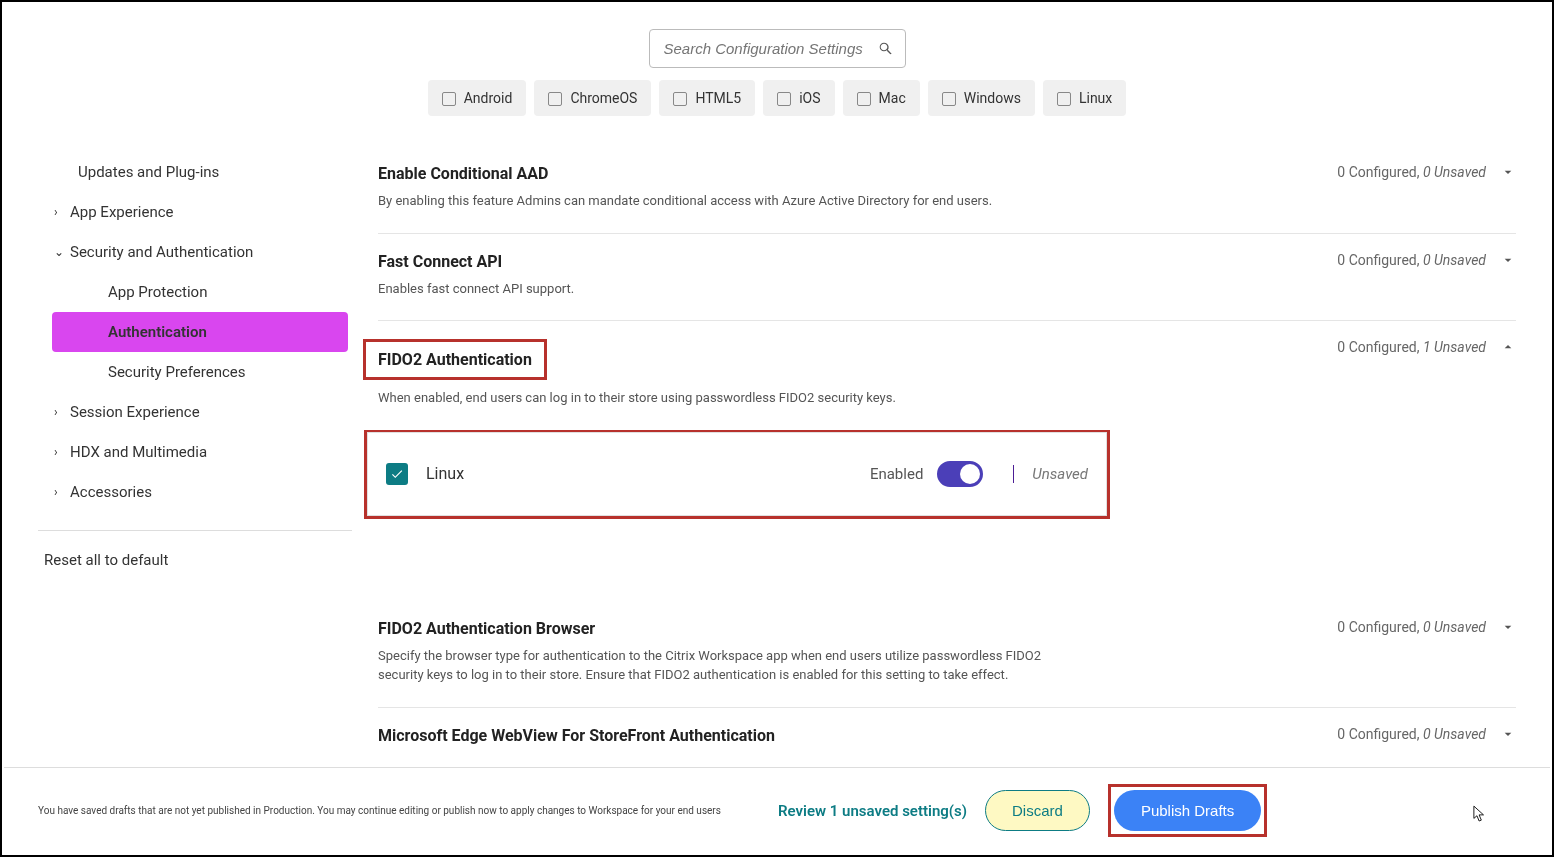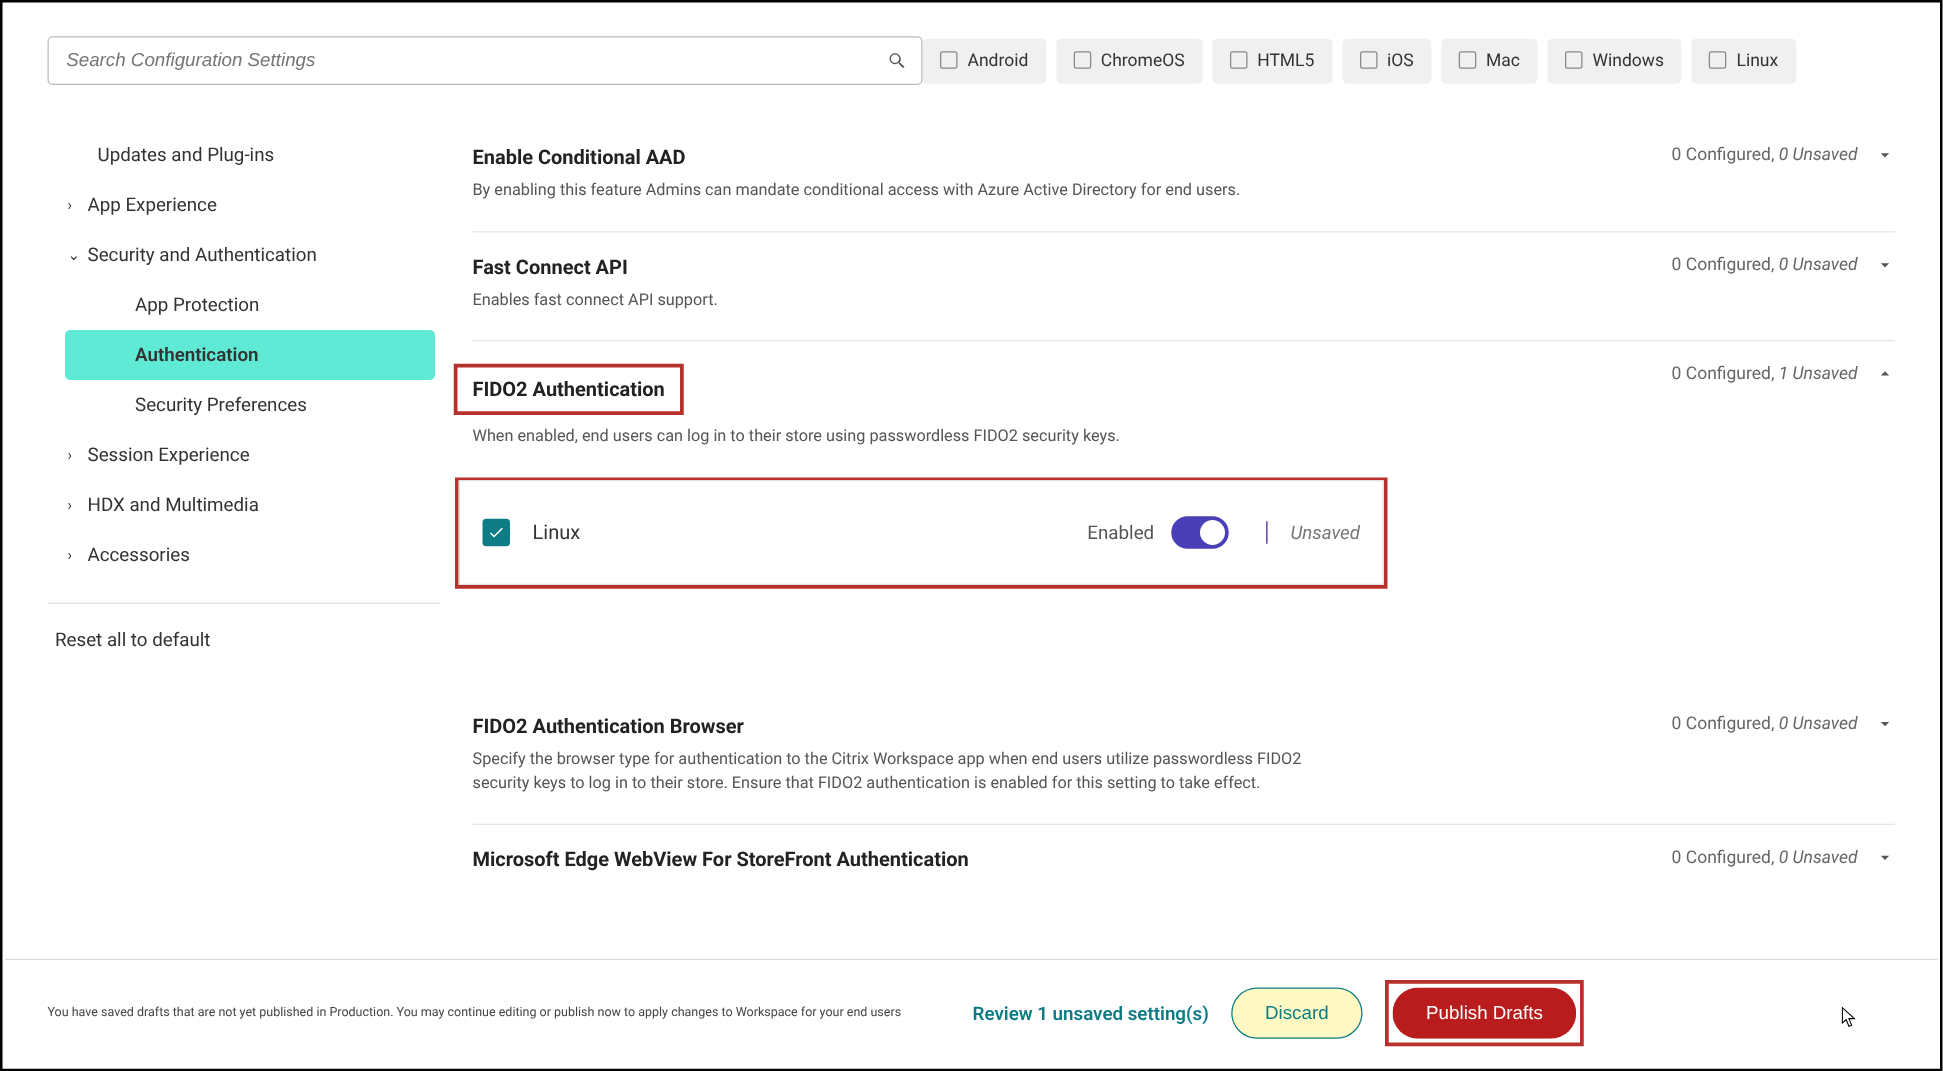--- a/index.html
+++ b/index.html
@@ -8,23 +8,24 @@
       background: #fff;
       color: #333;
       width: 1554px;
       height: 857px;
       overflow: hidden;
       position: relative;
       border: 2px solid #000;
     }
     .top-bar {
       display: flex;
-      gap: 0;
+      gap: 12px;
       padding: 27px 36px 10px 36px;
       align-items: center;
+      flex-direction: column;
     }
     .search-wrap {
       flex: 1;
       position: relative;
       max-width: 700px;
     }
     .search-input {
       width: 100%;
       padding: 10px 40px 10px 14px;
       border: 1px solid #bbb;
@@ -42,21 +43,21 @@
       width: 16px;
       height: 16px;
       fill: #555;
     }
     .platform-filters {
       display: flex;
       gap: 8px;
     }
     .platform-chip {
       display: flex;
-      align-items: flex-start;
+      align-items: flex-end;
       gap: 8px;
       padding: 10px 14px;
       background: #f0f0f0;
       border-radius: 4px;
       cursor: pointer;
       font-size: 14px;
       white-space: nowrap;
     }
     .chk {
       width: 14px;
@@ -79,21 +80,21 @@
     .nav-item {
       display: flex;
       align-items: center;
       padding: 11px 16px;
       cursor: pointer;
       font-size: 15px;
       color: #333;
       border-radius: 4px;
     }
     .nav-item.selected {
-      background: #5eead4;
+      background: #d946ef;
       font-weight: 600;
     }
     .nav-item .caret {
       margin-right: 6px;
       font-size: 12px;
       width: 10px;
     }
     .nav-item.indent { padding-left: 40px; }
     .nav-item.more-indent { padding-left: 56px; margin-left: 14px; margin-right: 10px; }
     .sidebar-divider {
@@ -249,21 +250,21 @@
       font-weight: 500;
       cursor: pointer;
       border: 1.5px solid transparent;
     }
     .btn-outline {
       background: #fef9c3;
       color: #0d7c84;
       border-color: #0d7c84;
     }
     .btn-primary {
-      background: #b91c1c;
+      background: #3b82f6;
       color: #fff;
     }
     .btn-primary-wrap {
       border: 3px solid #b7312c;
       padding: 3px;
       display: inline-block;
     }
     .cursor {
       position: absolute;
       right: 65px;

